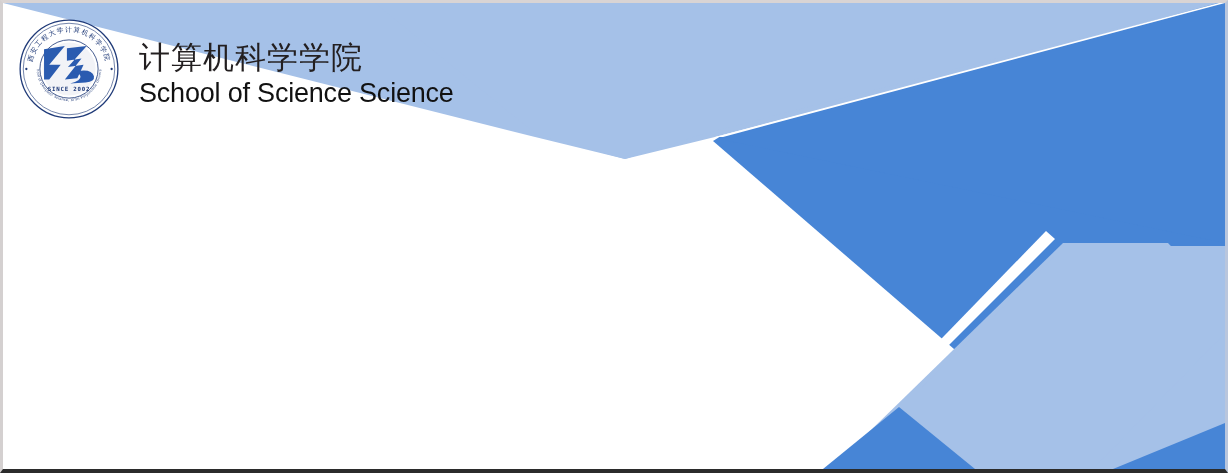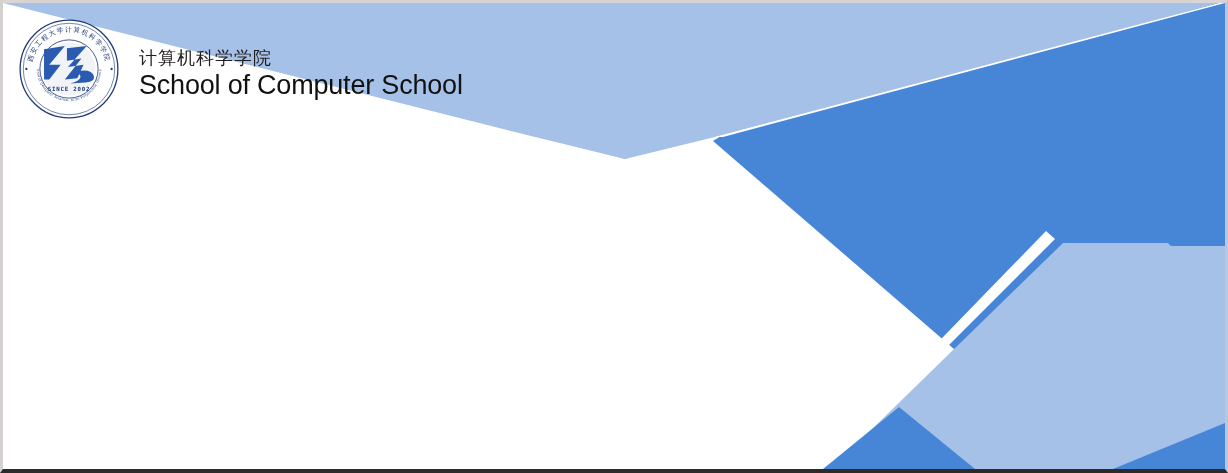--- a/index.html
+++ b/index.html
@@ -54,21 +54,21 @@
   }
 
   .school-names {
     display: flex;
     flex-direction: column;
     justify-content: center;
     padding-top: 10px;
   }
 
   .school-cn {
-    font-size: 18px;
+    font-size: 31px;
     line-height: 1.22;
     color: #231f20;
     letter-spacing: 1px;
     font-family: "DejaVu Sans", "Liberation Sans", sans-serif;
     white-space: nowrap;
   }
 
   .school-en {
     font-size: 27px;
     line-height: 1.2;
@@ -155,18 +155,18 @@
       <g fill="#2a5bb0">
         <polygon points="52,62 92,56 62,92 84,92 62,120 52,120"></polygon>
         <polygon points="96,60 134,56 98,96 128,92 116,118 92,120 124,80 96,84"></polygon>
         <path d="M 118 104 q 26 -4 30 10 q 2 10 -16 12 l -30 2 q 22 -6 20 -14 q -2 -8 -16 -6 z"></path>
       </g>
       <text x="100" y="142" font-size="11" fill="#1f3a78" text-anchor="middle" letter-spacing="1.6" font-family="DejaVu Sans Mono, monospace" font-weight="bold">SINCE 2002</text>
     </svg>
 
     <div class="school-names">
       <div class="school-cn">计算机科学学院</div>
-      <div class="school-en">School of Computer School</div>
+      <div class="school-en">School of Science Science</div>
     </div>
   </div>
 
 
 </div>
 
 </body></html>

